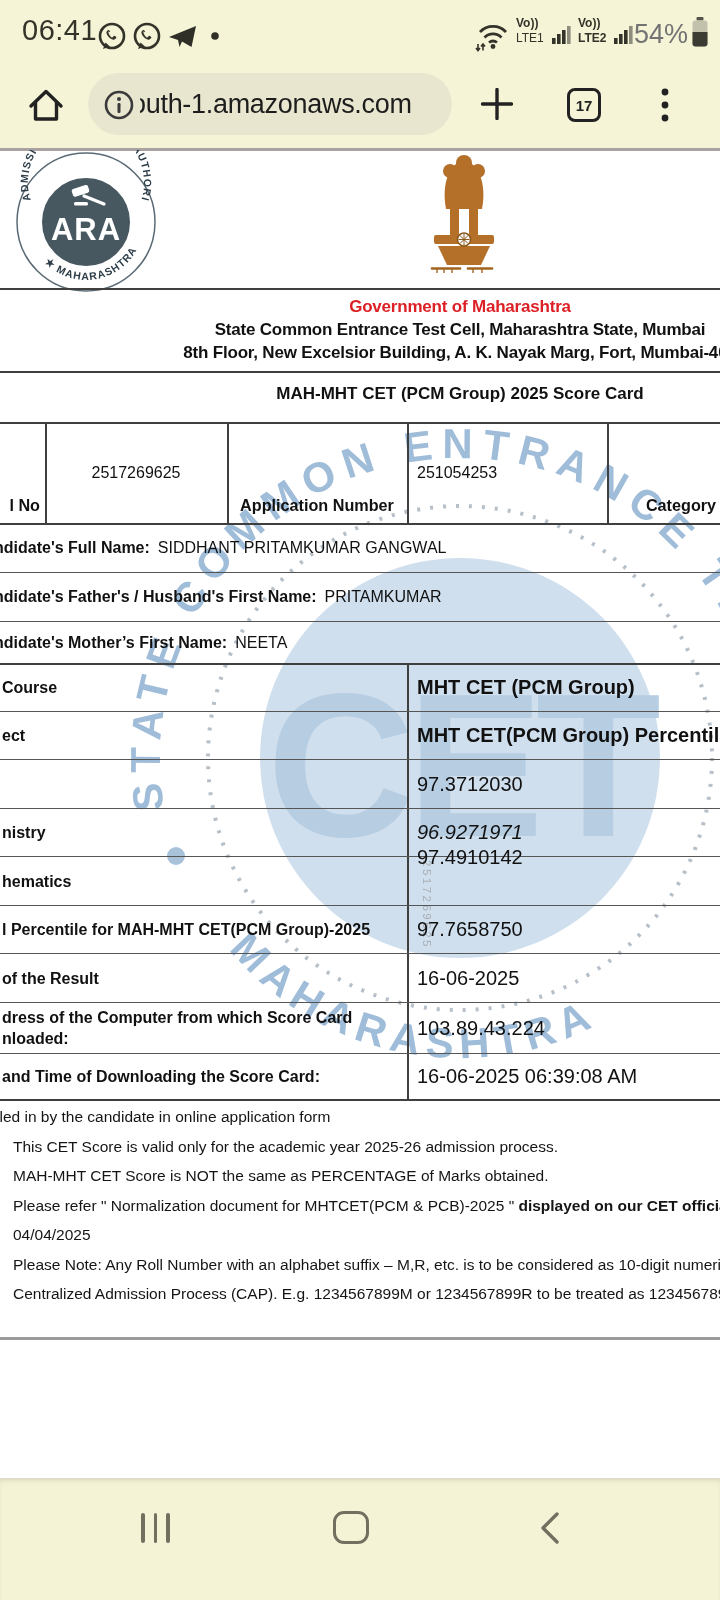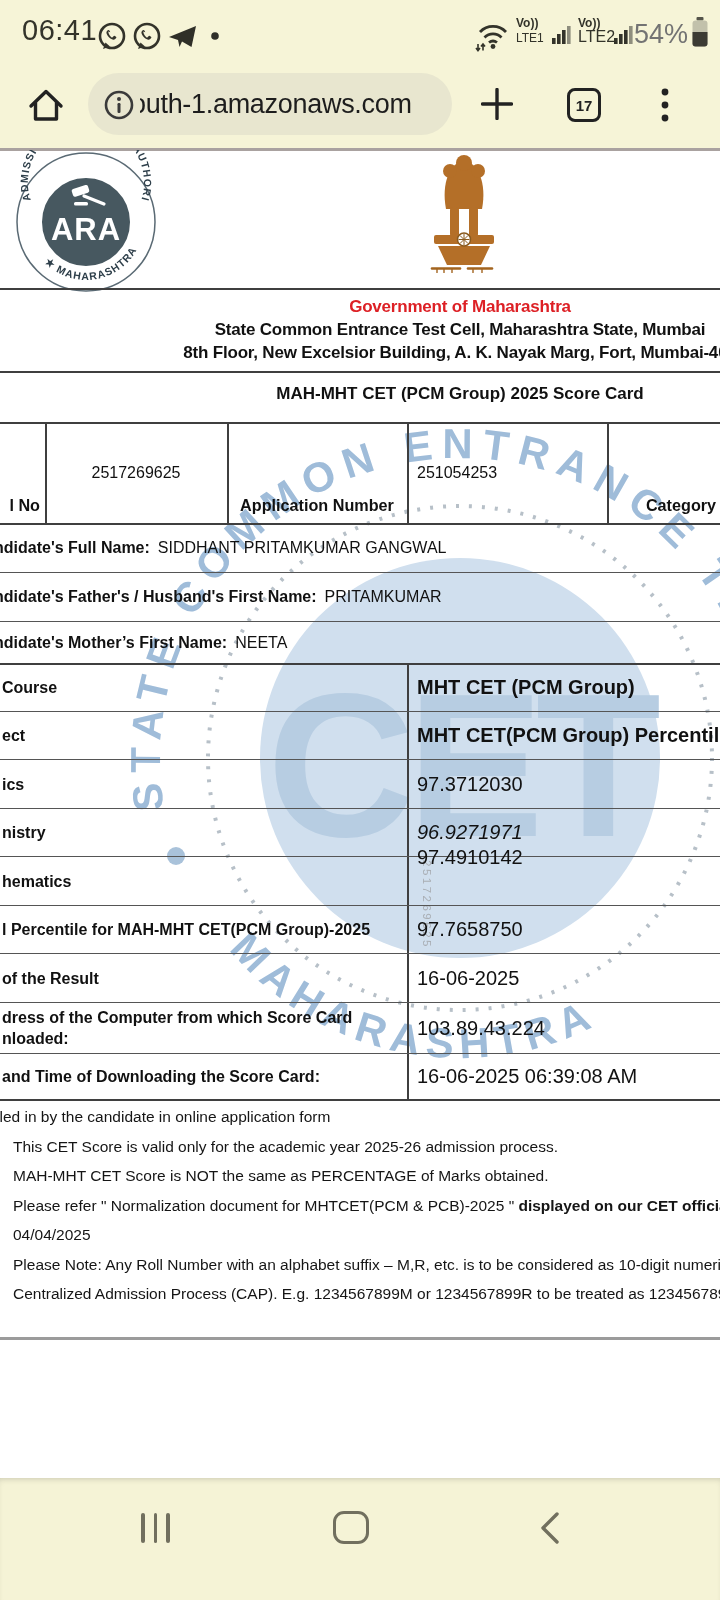--- a/index.html
+++ b/index.html
@@ -95,21 +95,21 @@
   </div>
   <svg class="abs" style="left:552px;top:24px;" width="22" height="20" viewBox="0 0 22 20">
     <rect x="0" y="14" width="3.6" height="6" fill="#33332a"></rect>
     <rect x="5" y="10" width="3.6" height="10" fill="#33332a"></rect>
     <rect x="10" y="6" width="3.6" height="14" fill="#33332a"></rect>
     <rect x="15" y="2" width="3.6" height="18" fill="#8e8d7d"></rect>
   </svg>
 
   <div class="abs" style="left:578px;top:15px;width:40px;line-height:14px;">
     <span style="font-size:12px;font-weight:bold;color:#33332a;">Vo))</span><br>
-    <span style="font-size:16px;color:#33332a;">LTE2</span>
+    <span style="font-size:12px;color:#33332a;font-weight:bold;">LTE2</span>
   </div>
   <svg class="abs" style="left:614px;top:24px;" width="22" height="20" viewBox="0 0 22 20">
     <rect x="0" y="14" width="3.6" height="6" fill="#33332a"></rect>
     <rect x="5" y="10" width="3.6" height="10" fill="#33332a"></rect>
     <rect x="10" y="6" width="3.6" height="14" fill="#33332a"></rect>
     <rect x="15" y="2" width="3.6" height="18" fill="#8e8d7d"></rect>
   </svg>
 
   <div class="abs pct">54%</div>
   <svg class="abs" style="left:691px;top:16px;" width="18" height="32" viewBox="0 0 18 32">
@@ -267,23 +267,20 @@
   <div class="abs srow-label" style="top:664px;height:47px;">
       <span>Course</span>
     </div>
   <div class="abs srow-value b" style="top:664px;height:47px;">MHT CET (PCM Group)</div>
 
   <div class="abs srow-label" style="top:712px;height:47px;">
       <span>ect</span>
     </div>
   <div class="abs srow-value b" style="top:712px;height:47px;">MHT CET(PCM Group) Percentile</div>
 
-  <div class="abs srow-label" style="top:760px;height:48px;">
-      <span>ics</span>
-    </div>
   <div class="abs srow-value" style="top:760px;height:48px;">97.3712030</div>
 
   <div class="abs srow-label" style="top:809px;height:47px;">
       <span>nistry</span>
     </div>
   <div class="abs srow-value" style="top:809px;height:47px;font-style:italic;">96.9271971</div>
 
   <div class="abs srow-label" style="top:857px;height:48px;">
       <span>hematics</span>
     </div>

